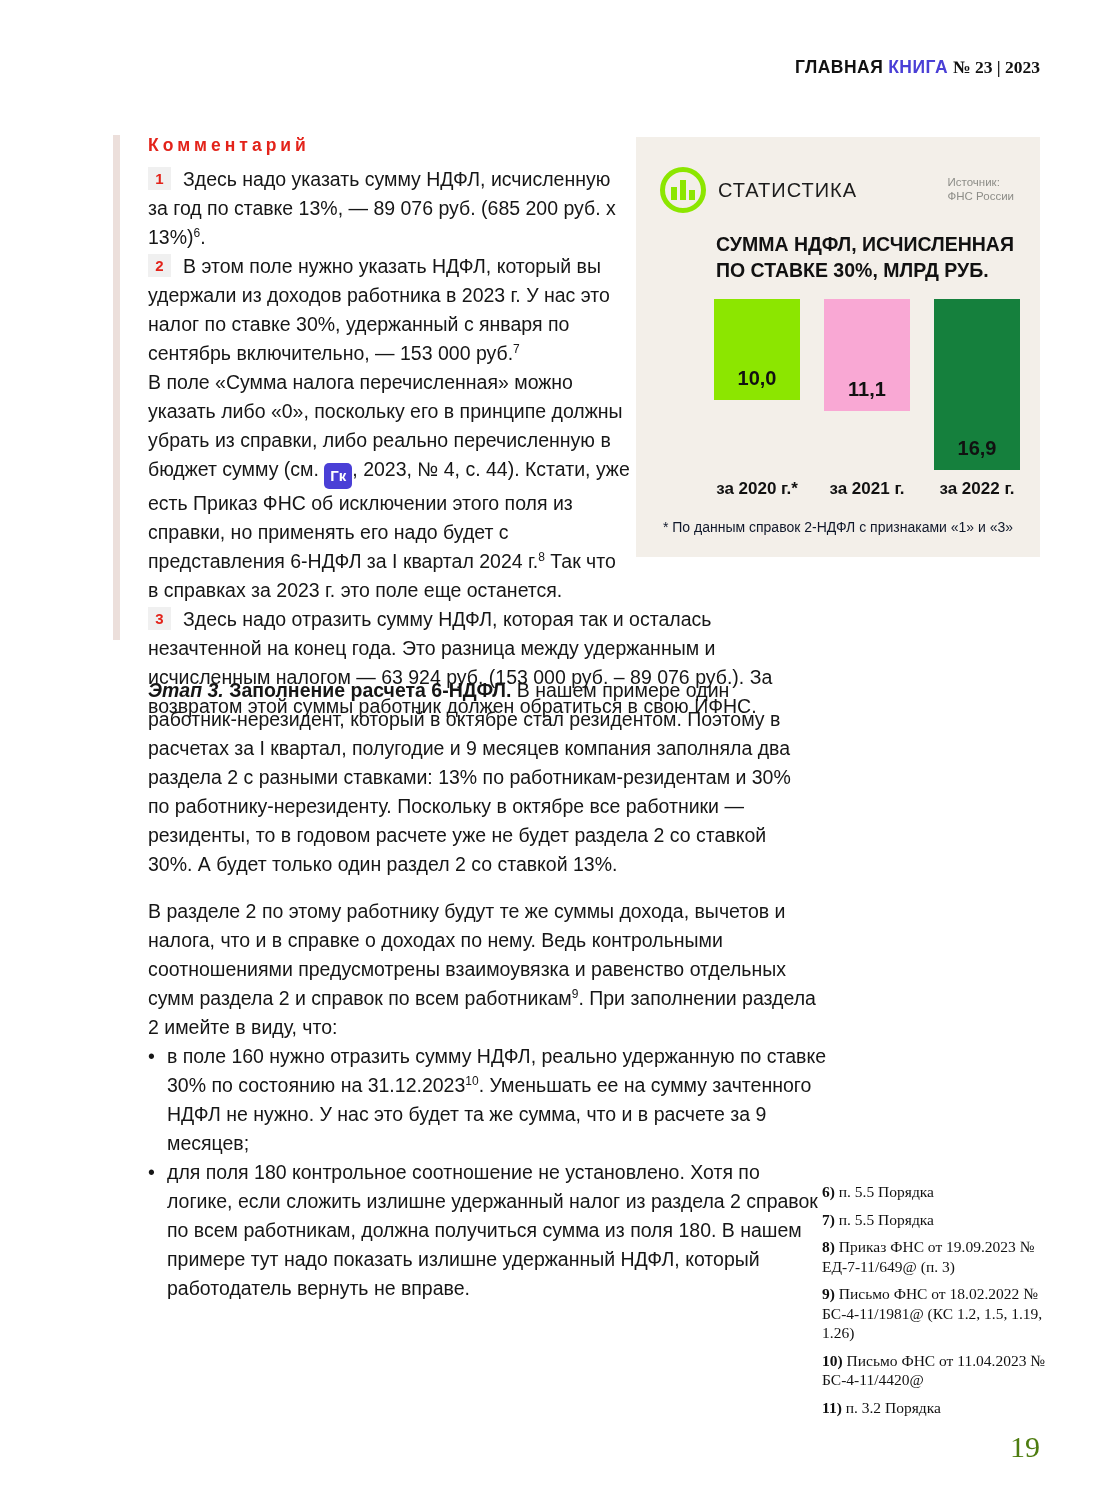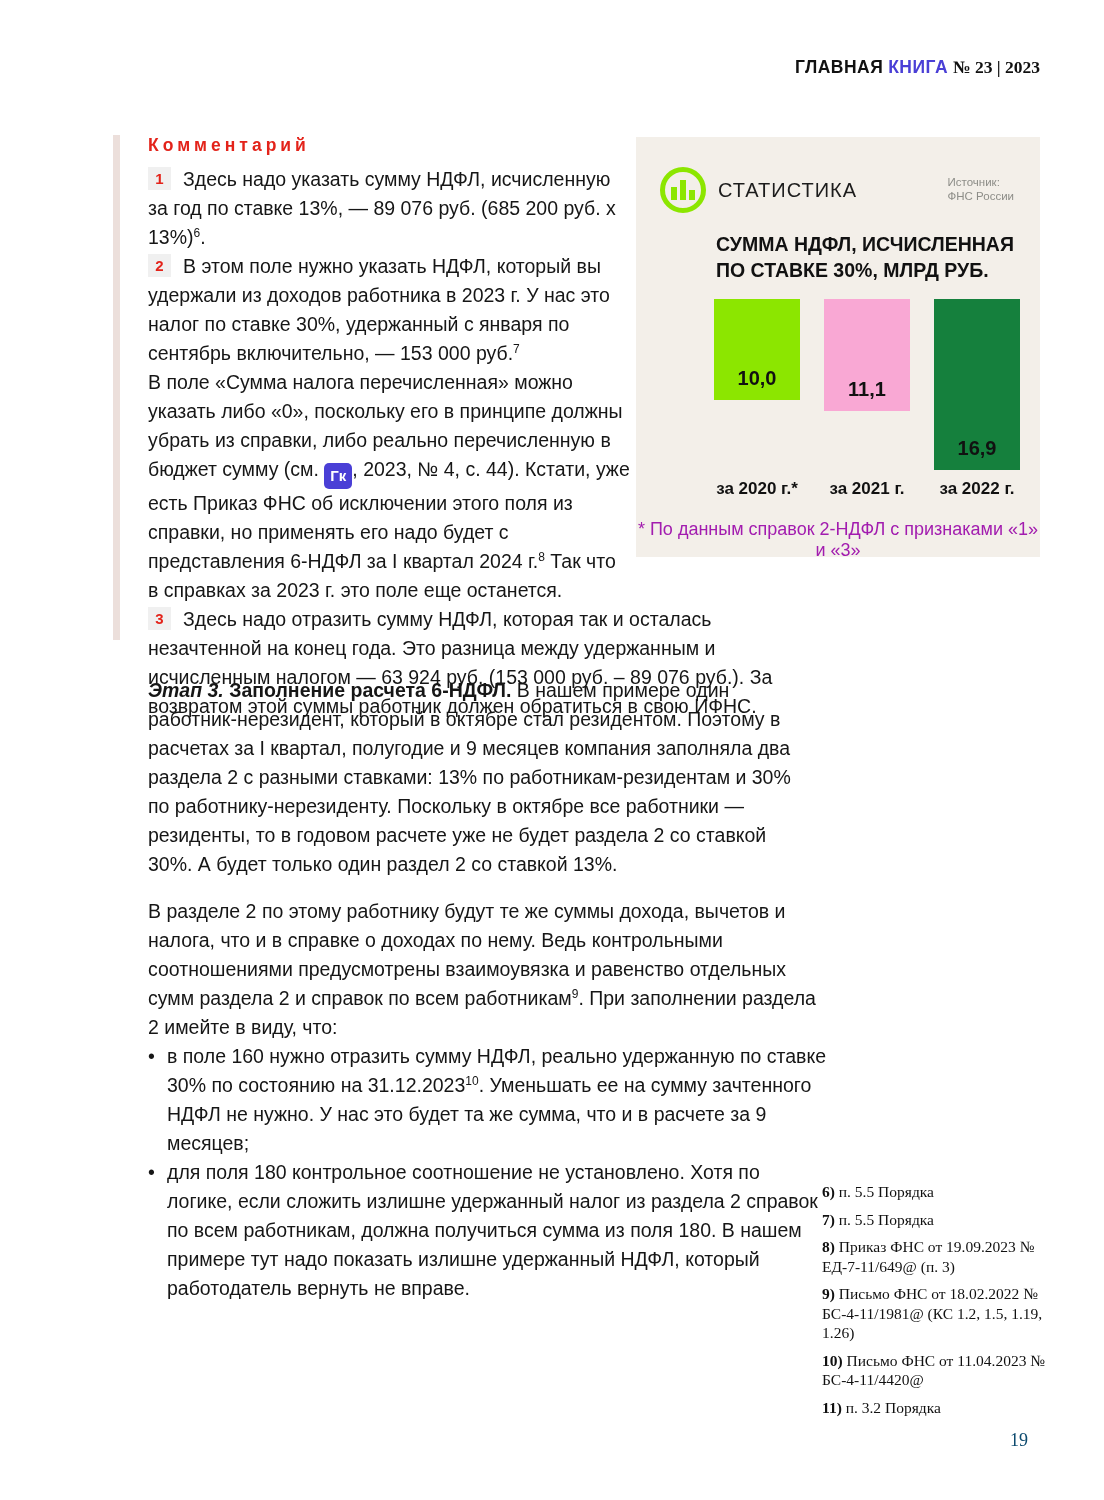--- a/index.html
+++ b/index.html
@@ -67,21 +67,21 @@
     position: absolute; left: 78px; top: 162px; width: 306px; height: 171px;
     display: flex; align-items: flex-start; gap: 24px;
   }
   .bar { width: 86px; position: relative; }
   .bar-val {
     position: absolute; bottom: 10px; left: 0; width: 100%;
     text-align: center; font-weight: bold; font-size: 20px; color: #111;
   }
   .chart-cats { position: absolute; left: 78px; top: 342px; width: 306px; display: flex; gap: 24px; }
   .cat { width: 86px; text-align: center; font-weight: bold; font-size: 17px; color:#111; }
-  .stats-footnote { position: absolute; left: 0; top: 382px; width: 100%; text-align: center; font-size: 18px; color:#a21caf; }
+  .stats-footnote { position: absolute; left: 0; top: 382px; width: 100%; text-align: center; font-size: 14px; color:#0f172a; }
 
   
   .body-text { position: absolute; font-size: 19.5px; line-height: 29px; color:#161616; }
   .p1 { left: 148px; top: 676px; width: 664px; }
   .p2 { left: 148px; top: 897px; width: 676px; }
   .bullets-wrap { left: 148px; top: 1042px; width: 680px; }
   .p3 { left: 148px; top: 1296px; width: 684px; }
   .lead-italic { font-weight: bold; font-style: italic; }
   .lead-bold { font-weight: bold; }
   ul.bullets { margin: 0; padding: 0; list-style: none; }
@@ -90,22 +90,22 @@
 
   
   .footnotes {
     position: absolute; left: 822px; top: 1182px; width: 245px;
     font-family: "Liberation Serif", serif; font-size: 15.5px; line-height: 19.5px; color:#111;
   }
   .fn-item { margin-bottom: 8px; }
   .fn-num { font-weight: bold; }
 
   .page-number {
-    position: absolute; top: 1430px; right: 76px;
-    font-family: "Liberation Serif", serif; font-size: 18px; color:#0c4a6e;
+    position: absolute; top: 1430px; right: 64px;
+    font-family: "Liberation Serif", serif; font-size: 30px; color:#4d7c0f;
   }
 </style>
 </head>
 <body>
 
 <div class="page">
 
   <div class="header">
     <span class="brand-main">ГЛАВНАЯ</span>
     <span class="brand-accent">КНИГА</span>

